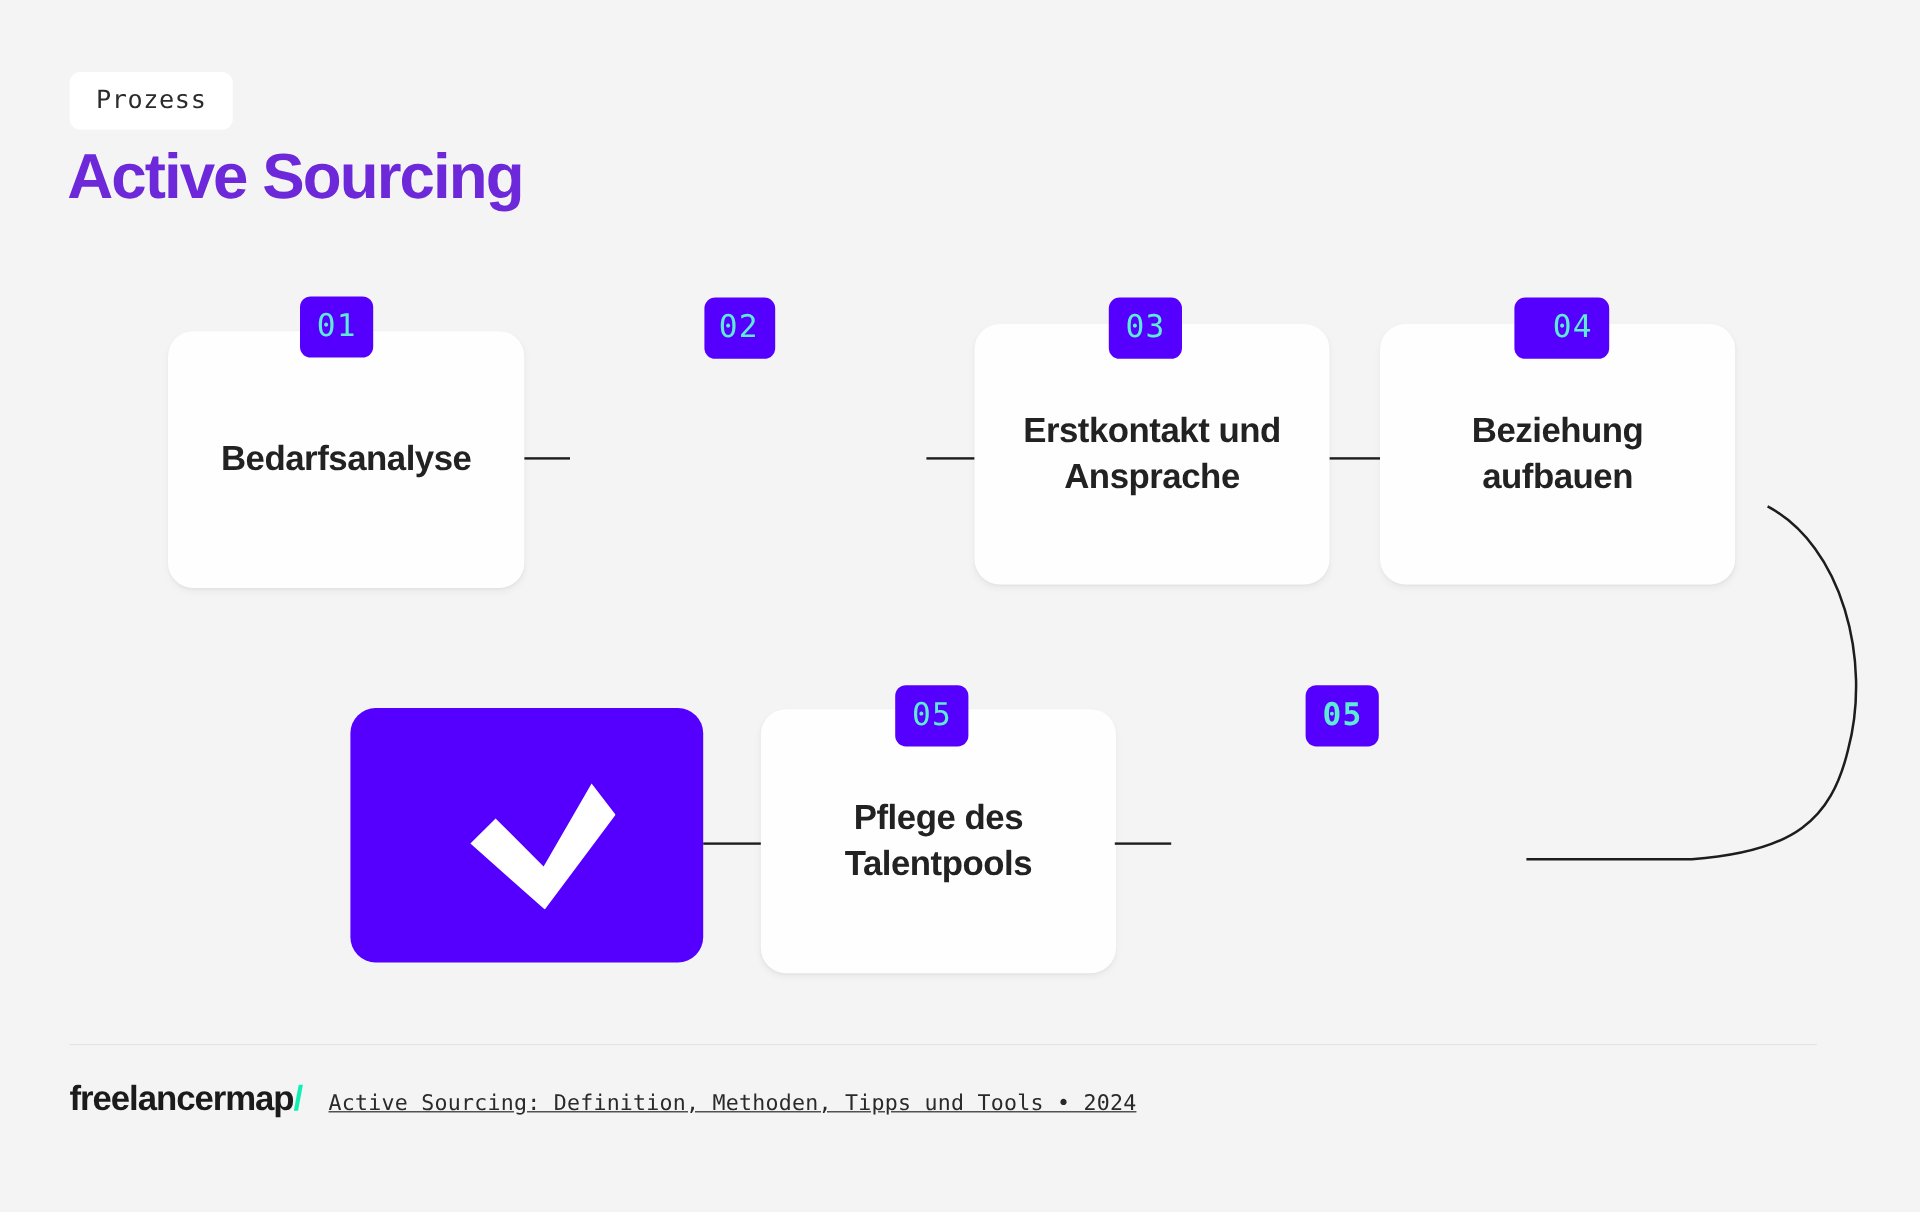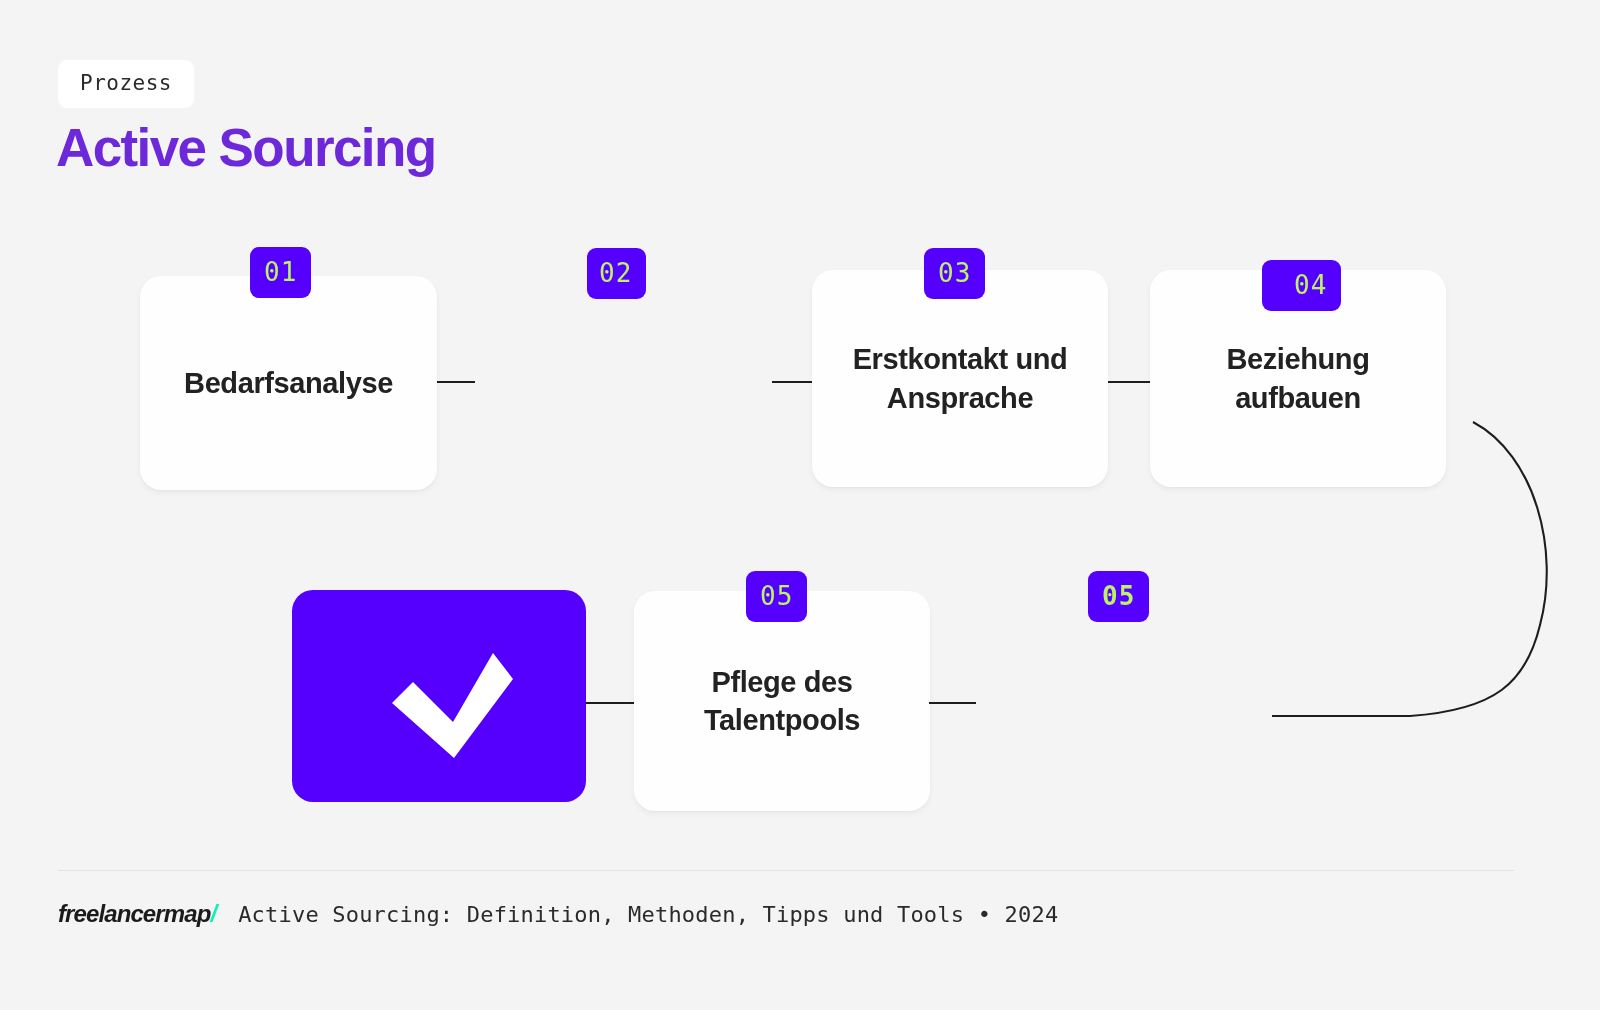--- a/index.html
+++ b/index.html
@@ -77,21 +77,21 @@
     line-height: 1.32;
     text-align: center;
     color: #222222;
     letter-spacing: -0.4px;
     white-space: pre-line;
   }
 
   .step-badge {
     position: absolute;
     background: #5500ff;
-    color: #bef264;
+    color: #5eead4;
     border-radius: 9px;
     font-family: "DejaVu Sans Mono", "Liberation Mono", monospace;
     font-size: 26px;
     font-weight: 400;
     letter-spacing: 1px;
     line-height: 1;
     padding: 12px 14px 13px 14px;
     text-align: center;
     z-index: 5;
   }
@@ -136,38 +136,38 @@
   .footer {
     position: absolute;
     left: 58px;
     top: 900px;
     display: flex;
     align-items: baseline;
     gap: 22px;
   }
 
   .brand {
-    font-size: 24px;
+    font-size: 29px;
     font-weight: 700;
     letter-spacing: -0.9px;
     color: #1b1b1b;
     white-space: nowrap;
-    font-style: italic;
   }
   .brand-slash {
     color: #0ff0b4;
     font-weight: 700;
   }
 
   .footer-caption {
     font-family: "DejaVu Sans Mono", "Liberation Mono", monospace;
-    font-size: 22px;
+    font-size: 18px;
     letter-spacing: 0.2px;
     color: #2a2a2a;
     white-space: nowrap;
+    text-decoration: underline;
   }
 </style>
 </head>
 <body>
 
 <div id="canvas">
 
   <div class="eyebrow">Prozess</div>
   <div class="page-title">Active Sourcing</div>
 
@@ -194,21 +194,21 @@
     <div class="step-card" style="left:812px; top:270px; width:296px; height:217px;">
       <div class="step-label">Erstkontakt und
 Ansprache</div>
     </div>
     <div class="step-badge" style="left:924px; top:248px;">03</div>
 
     <div class="step-card" style="left:1150px; top:270px; width:296px; height:217px;">
       <div class="step-label">Beziehung
 aufbauen</div>
     </div>
-    <div class="step-badge" style="left:1262px; top:260px;padding-left:32px;">04</div>
+    <div class="step-badge" style="left:1262px; top:248px;padding-left:32px;">04</div>
 
     <div class="step-badge" style="left:1088px; top:571px;font-weight:bold;">05</div>
 
     <div class="step-card" style="left:634px; top:591px; width:296px; height:220px;">
       <div class="step-label">Pflege des
 Talentpools</div>
     </div>
     <div class="step-badge" style="left:746px; top:571px;">05</div>
 
     <div class="done-card" style="left:292px; top:590px; width:294px; height:212px;">

